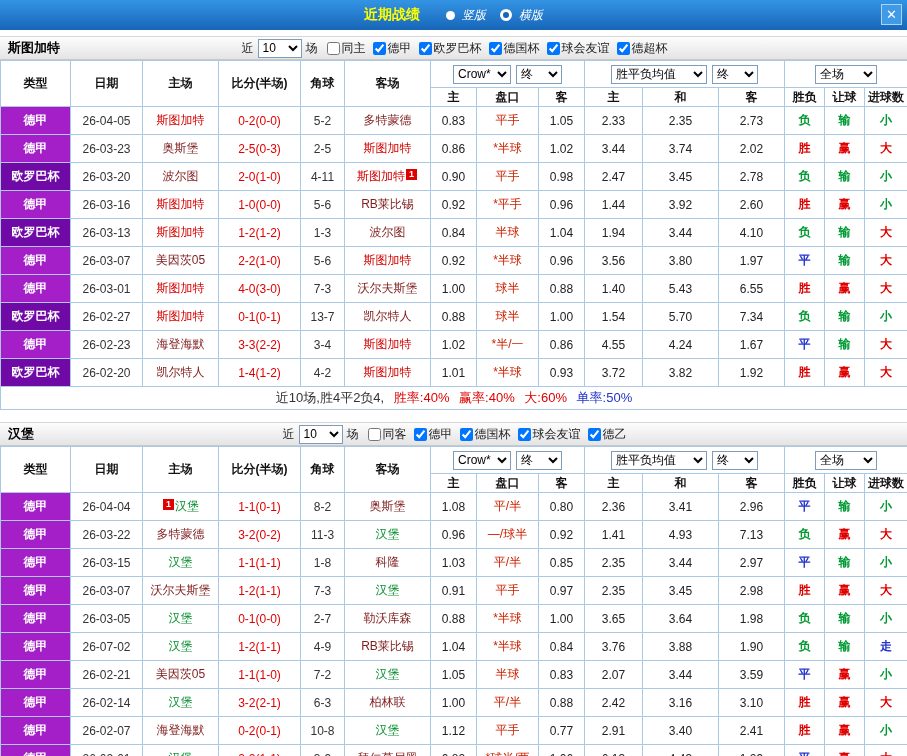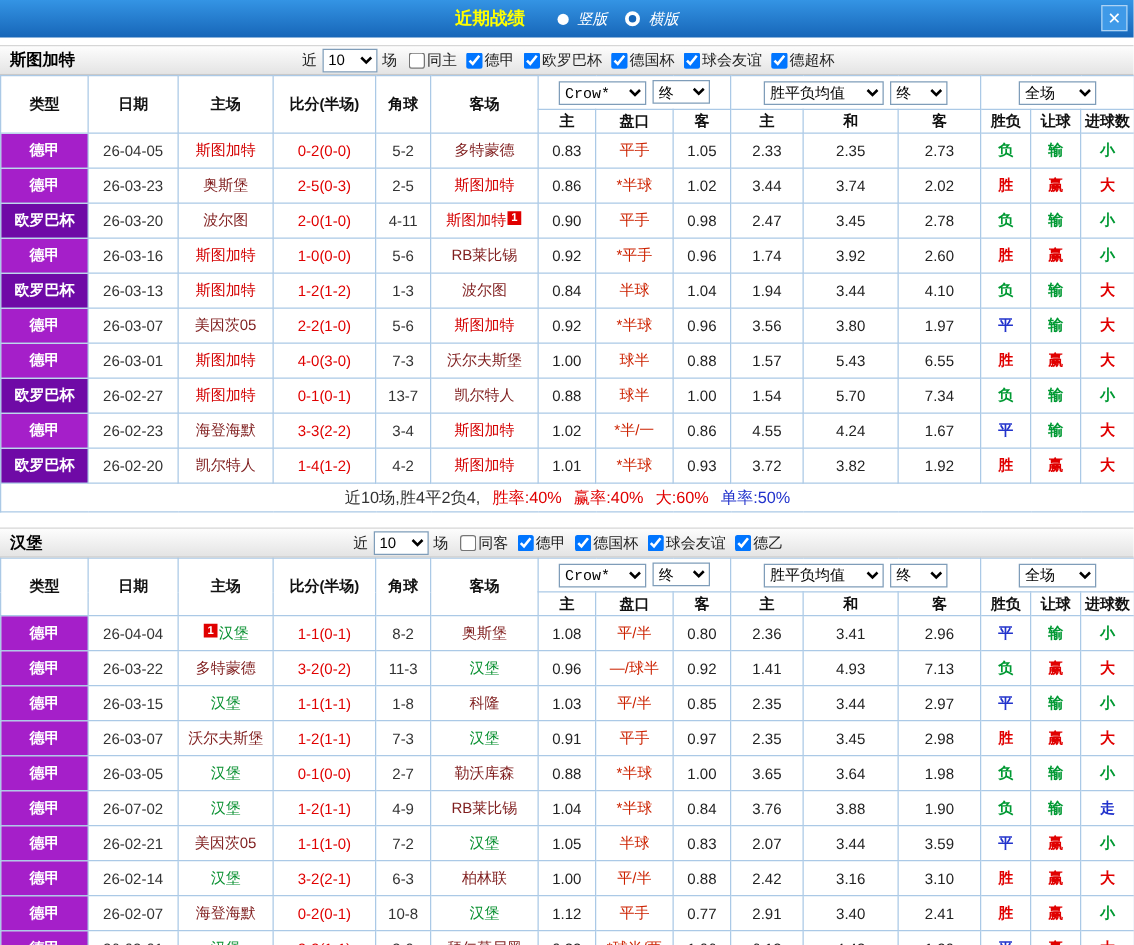--- a/index.html
+++ b/index.html
@@ -26,21 +26,21 @@
   .section + .section { margin-top: 12px; }
   .section-bar { height: 24px; background: linear-gradient(#fdfdfd, #e4e4e4);
     border-top: 1px solid #d6d6d6; border-bottom: 1px solid #c9c9c9;
     position: relative; display: flex; align-items: center; }
   .team-name { font-weight: bold; font-size: 13px; color: #000; padding-left: 8px; position: relative; z-index: 2; }
   .filter { position: absolute; left: 0; right: 0; display: flex; align-items: center;
     justify-content: center; font-size: 12px; color: #222; }
   .fl { margin: 0 2px; }
   select { font-size: 12px; height: 19px; border: 1px solid #7f9db9; background: #fff; padding: 0; }
   .sel-count { width: 44px; margin: 0 2px; }
-  .sel-co { width: 70px; font-family: Liberation Mono, monospace; }
+  .sel-co { width: 58px; }
   .sel-fin { width: 46px; margin-left: 5px; }
   .sel-eu { width: 96px; }
   .sel-scope { width: 62px; }
   .chk { display: inline-flex; align-items: center; cursor: pointer; }
   .chk input { width: 13px; height: 13px; margin: 0 2px 0 7px; }
   .chk-label { color: #222; font-family: Liberation Mono, monospace; }
 
   
   table.stats-table { width: 907px; border-collapse: collapse; table-layout: fixed; font-size: 12px; }
   .stats-table th, .stats-table td { border: 1px solid #abc9e6; text-align: center;
@@ -212,21 +212,21 @@
           <tr class="data-row">
             <td class="league" style="background: var(--c-league-dejia);">德甲</td>
             <td class="date">26-03-16</td>
             <td class="team"><span class="tname t-red">斯图加特</span></td>
             <td class="score">1-0(0-0)</td>
             <td class="corner">5-6</td>
             <td class="team"><span class="tname">RB莱比锡</span></td>
             <td class="odds">0.92</td>
             <td class="line">*平手</td>
             <td class="odds">0.96</td>
-            <td class="odds">1.74</td>
+            <td class="odds">1.44</td>
             <td class="odds">3.92</td>
             <td class="odds">2.60</td>
             <td class="res res-win">胜</td>
             <td class="res res-win">赢</td>
             <td class="res res-lose">小</td>
           </tr>
           <tr class="data-row">
             <td class="league" style="background: var(--c-league-ouluoba);">欧罗巴杯</td>
             <td class="date">26-03-13</td>
             <td class="team"><span class="tname t-red">斯图加特</span></td>
@@ -263,21 +263,21 @@
           <tr class="data-row">
             <td class="league" style="background: var(--c-league-dejia);">德甲</td>
             <td class="date">26-03-01</td>
             <td class="team"><span class="tname t-red">斯图加特</span></td>
             <td class="score">4-0(3-0)</td>
             <td class="corner">7-3</td>
             <td class="team"><span class="tname">沃尔夫斯堡</span></td>
             <td class="odds">1.00</td>
             <td class="line">球半</td>
             <td class="odds">0.88</td>
-            <td class="odds">1.57</td>
+            <td class="odds">1.40</td>
             <td class="odds">5.43</td>
             <td class="odds">6.55</td>
             <td class="res res-win">胜</td>
             <td class="res res-win">赢</td>
             <td class="res res-win">大</td>
           </tr>
           <tr class="data-row">
             <td class="league" style="background: var(--c-league-ouluoba);">欧罗巴杯</td>
             <td class="date">26-02-27</td>
             <td class="team"><span class="tname t-red">斯图加特</span></td>

